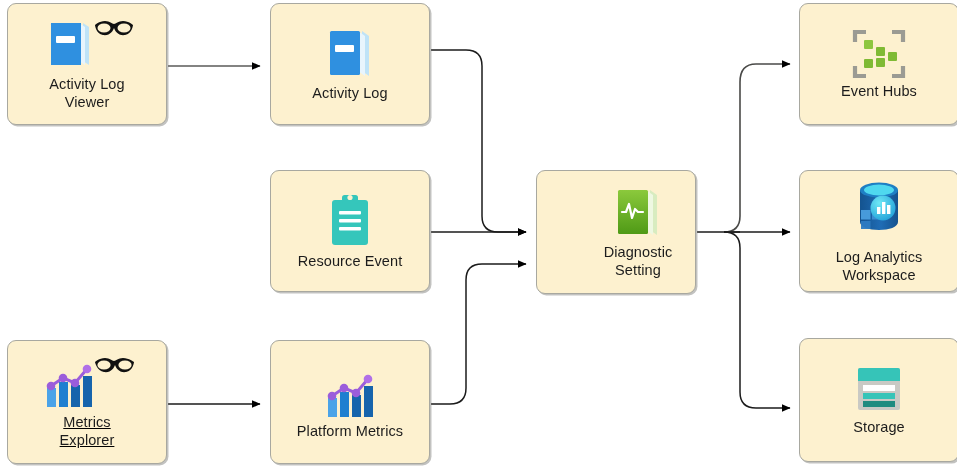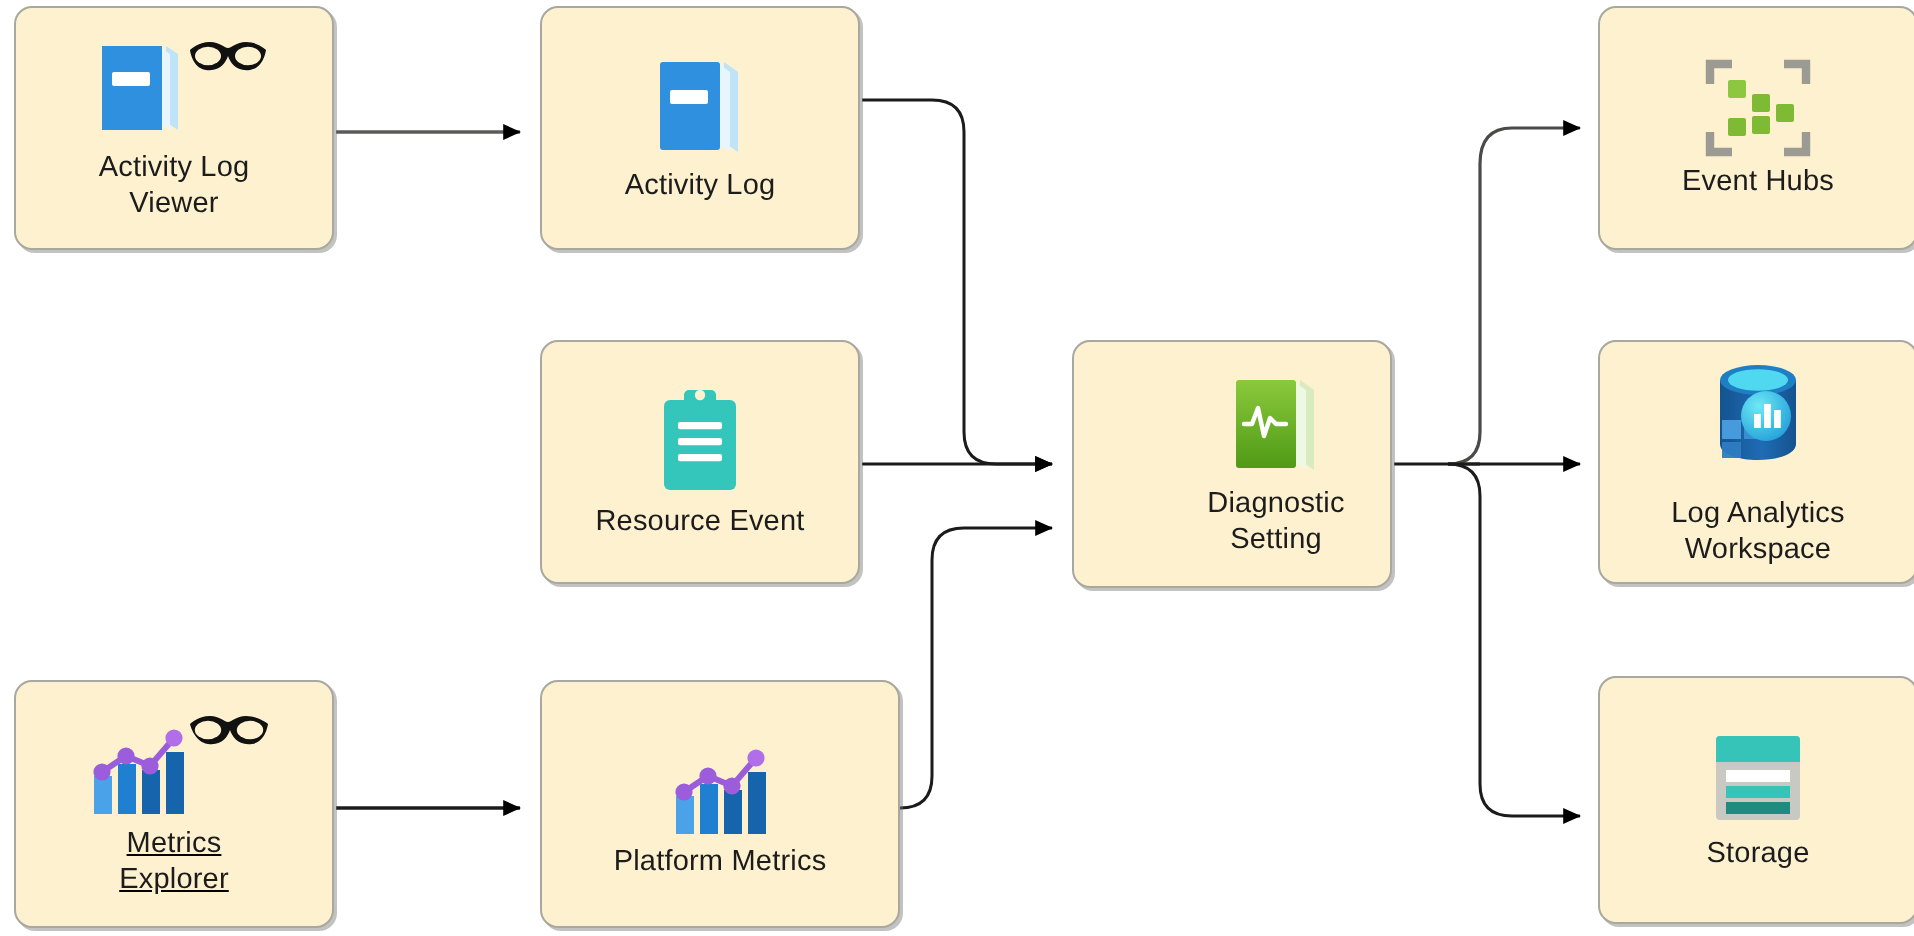--- a/index.html
+++ b/index.html
@@ -55,21 +55,21 @@
     white-space: pre-line;
     padding: 0 6px;
     letter-spacing: 0.1px;
   }
 
   
   #node-activity-log-viewer   { left: 3px;   top: 3px;   width: 160px; height: 122px; }
   #node-activity-log          { left: 266px; top: 3px;   width: 160px; height: 122px; }
   #node-resource-logs         { left: 266px; top: 170px; width: 160px; height: 122px; }
   #node-metrics-explorer      { left: 3px;   top: 340px; width: 160px; height: 124px; text-decoration: underline; }
-  #node-platform-metrics      { left: 266px; top: 340px; width: 180px; height: 124px; }
+  #node-platform-metrics      { left: 266px; top: 340px; width: 160px; height: 124px; }
   #node-diagnostic-setting    { left: 532px; top: 170px; width: 160px; height: 124px; padding-left: 44px; }
   #node-event-hubs            { left: 795px; top: 3px;   width: 160px; height: 122px; }
   #node-log-analytics         { left: 795px; top: 170px; width: 160px; height: 122px; gap: 12px; }
   #node-storage               { left: 795px; top: 338px; width: 160px; height: 124px; }
 
   .with-glasses .node-icon { position: relative; }
 </style>
 </head>
 <body>
 

